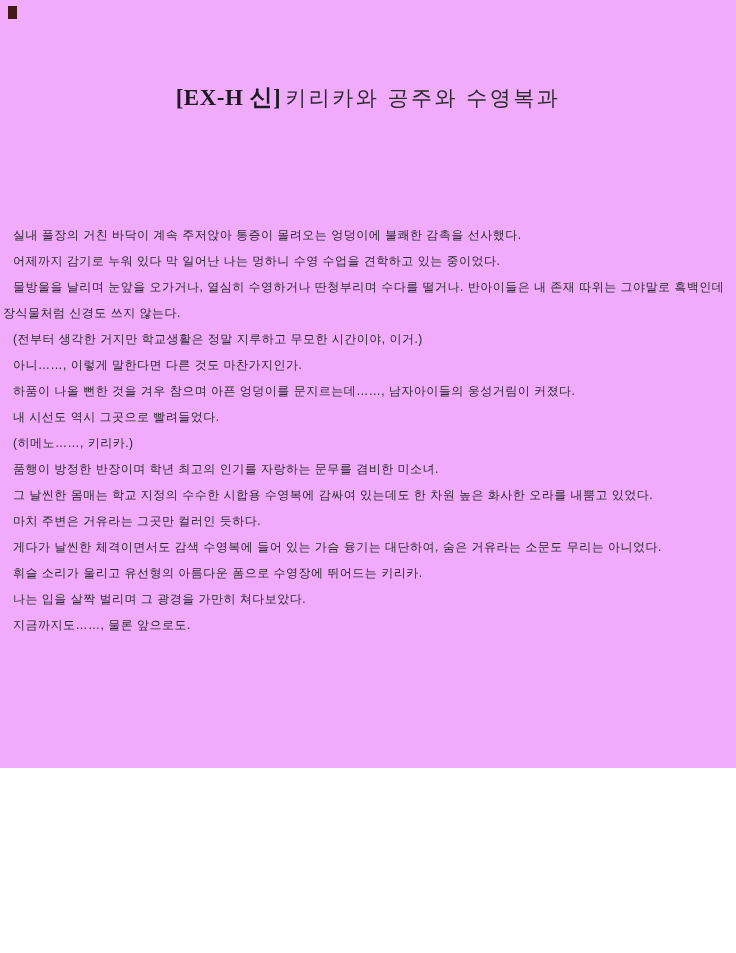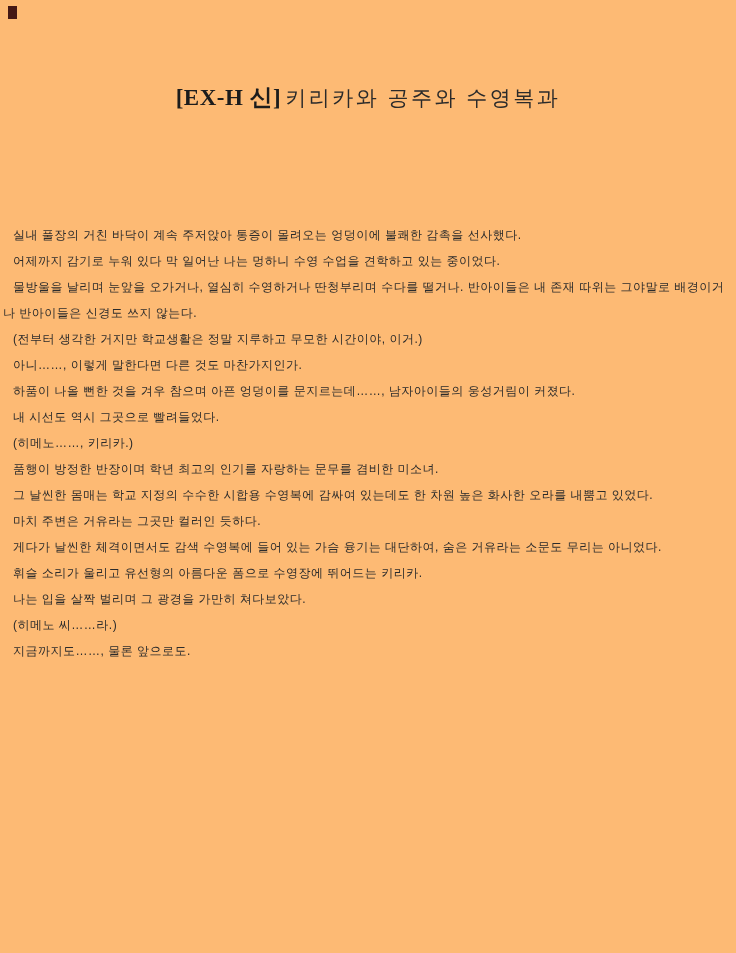--- a/index.html
+++ b/index.html
@@ -3,22 +3,22 @@
 <meta charset="utf-8">
 <style>
   * { margin: 0; padding: 0; box-sizing: border-box; }
   html, body {
     width: 736px; height: 953px;
     background: #ffffff;
     font-family: "Liberation Sans", "DejaVu Sans", sans-serif;
   }
   .page {
     position: relative;
-    width: 736px; height: 953px;
-    background: #fdba74;
+    width: 736px; height: 768px;
+    background: #f0abfc;
     overflow: hidden;
   }
   .corner-mark {
     position: absolute;
     left: 8px; top: 6px;
     width: 9px; height: 13px;
     background: #441815;
   }
   .title {
     position: absolute;
@@ -61,29 +61,28 @@
 
   <div class="corner-mark"></div>
 
   <div class="title">
     <span class="title-tag">[EX-H 신]</span><span class="title-text">키리카와 공주와 수영복과</span>
   </div>
 
   <div class="body-text">
     <div class="para">실내 풀장의 거친 바닥이 계속 주저앉아 통증이 몰려오는 엉덩이에 불쾌한 감촉을 선사했다.</div>
     <div class="para">어제까지 감기로 누워 있다 막 일어난 나는 멍하니 수영 수업을 견학하고 있는 중이었다.</div>
-    <div class="para">물방울을 날리며 눈앞을 오가거나, 열심히 수영하거나 딴청부리며 수다를 떨거나. 반아이들은 내 존재 따위는 그야말로 배경이거나 반아이들은 신경도 쓰지 않는다.</div>
+    <div class="para">물방울을 날리며 눈앞을 오가거나, 열심히 수영하거나 딴청부리며 수다를 떨거나. 반아이들은 내 존재 따위는 그야말로 흑백인데 장식물처럼 신경도 쓰지 않는다.</div>
     <div class="para">(전부터 생각한 거지만 학교생활은 정말 지루하고 무모한 시간이야, 이거.)</div>
     <div class="para">아니……, 이렇게 말한다면 다른 것도 마찬가지인가.</div>
     <div class="para">하품이 나올 뻔한 것을 겨우 참으며 아픈 엉덩이를 문지르는데……, 남자아이들의 웅성거림이 커졌다.</div>
     <div class="para">내 시선도 역시 그곳으로 빨려들었다.</div>
     <div class="para">(히메노……, 키리카.)</div>
     <div class="para">품행이 방정한 반장이며 학년 최고의 인기를 자랑하는 문무를 겸비한 미소녀.</div>
     <div class="para">그 날씬한 몸매는 학교 지정의 수수한 시합용 수영복에 감싸여 있는데도 한 차원 높은 화사한 오라를 내뿜고 있었다.</div>
     <div class="para">마치 주변은 거유라는 그곳만 컬러인 듯하다.</div>
     <div class="para">게다가 날씬한 체격이면서도 감색 수영복에 들어 있는 가슴 융기는 대단하여, 숨은 거유라는 소문도 무리는 아니었다.</div>
     <div class="para">휘슬 소리가 울리고 유선형의 아름다운 폼으로 수영장에 뛰어드는 키리카.</div>
     <div class="para">나는 입을 살짝 벌리며 그 광경을 가만히 쳐다보았다.</div>
-    <div class="para">(히메노 씨……라.)</div>
     <div class="para">지금까지도……, 물론 앞으로도.</div>
   </div>
 
 </div>
 
 </body></html>

